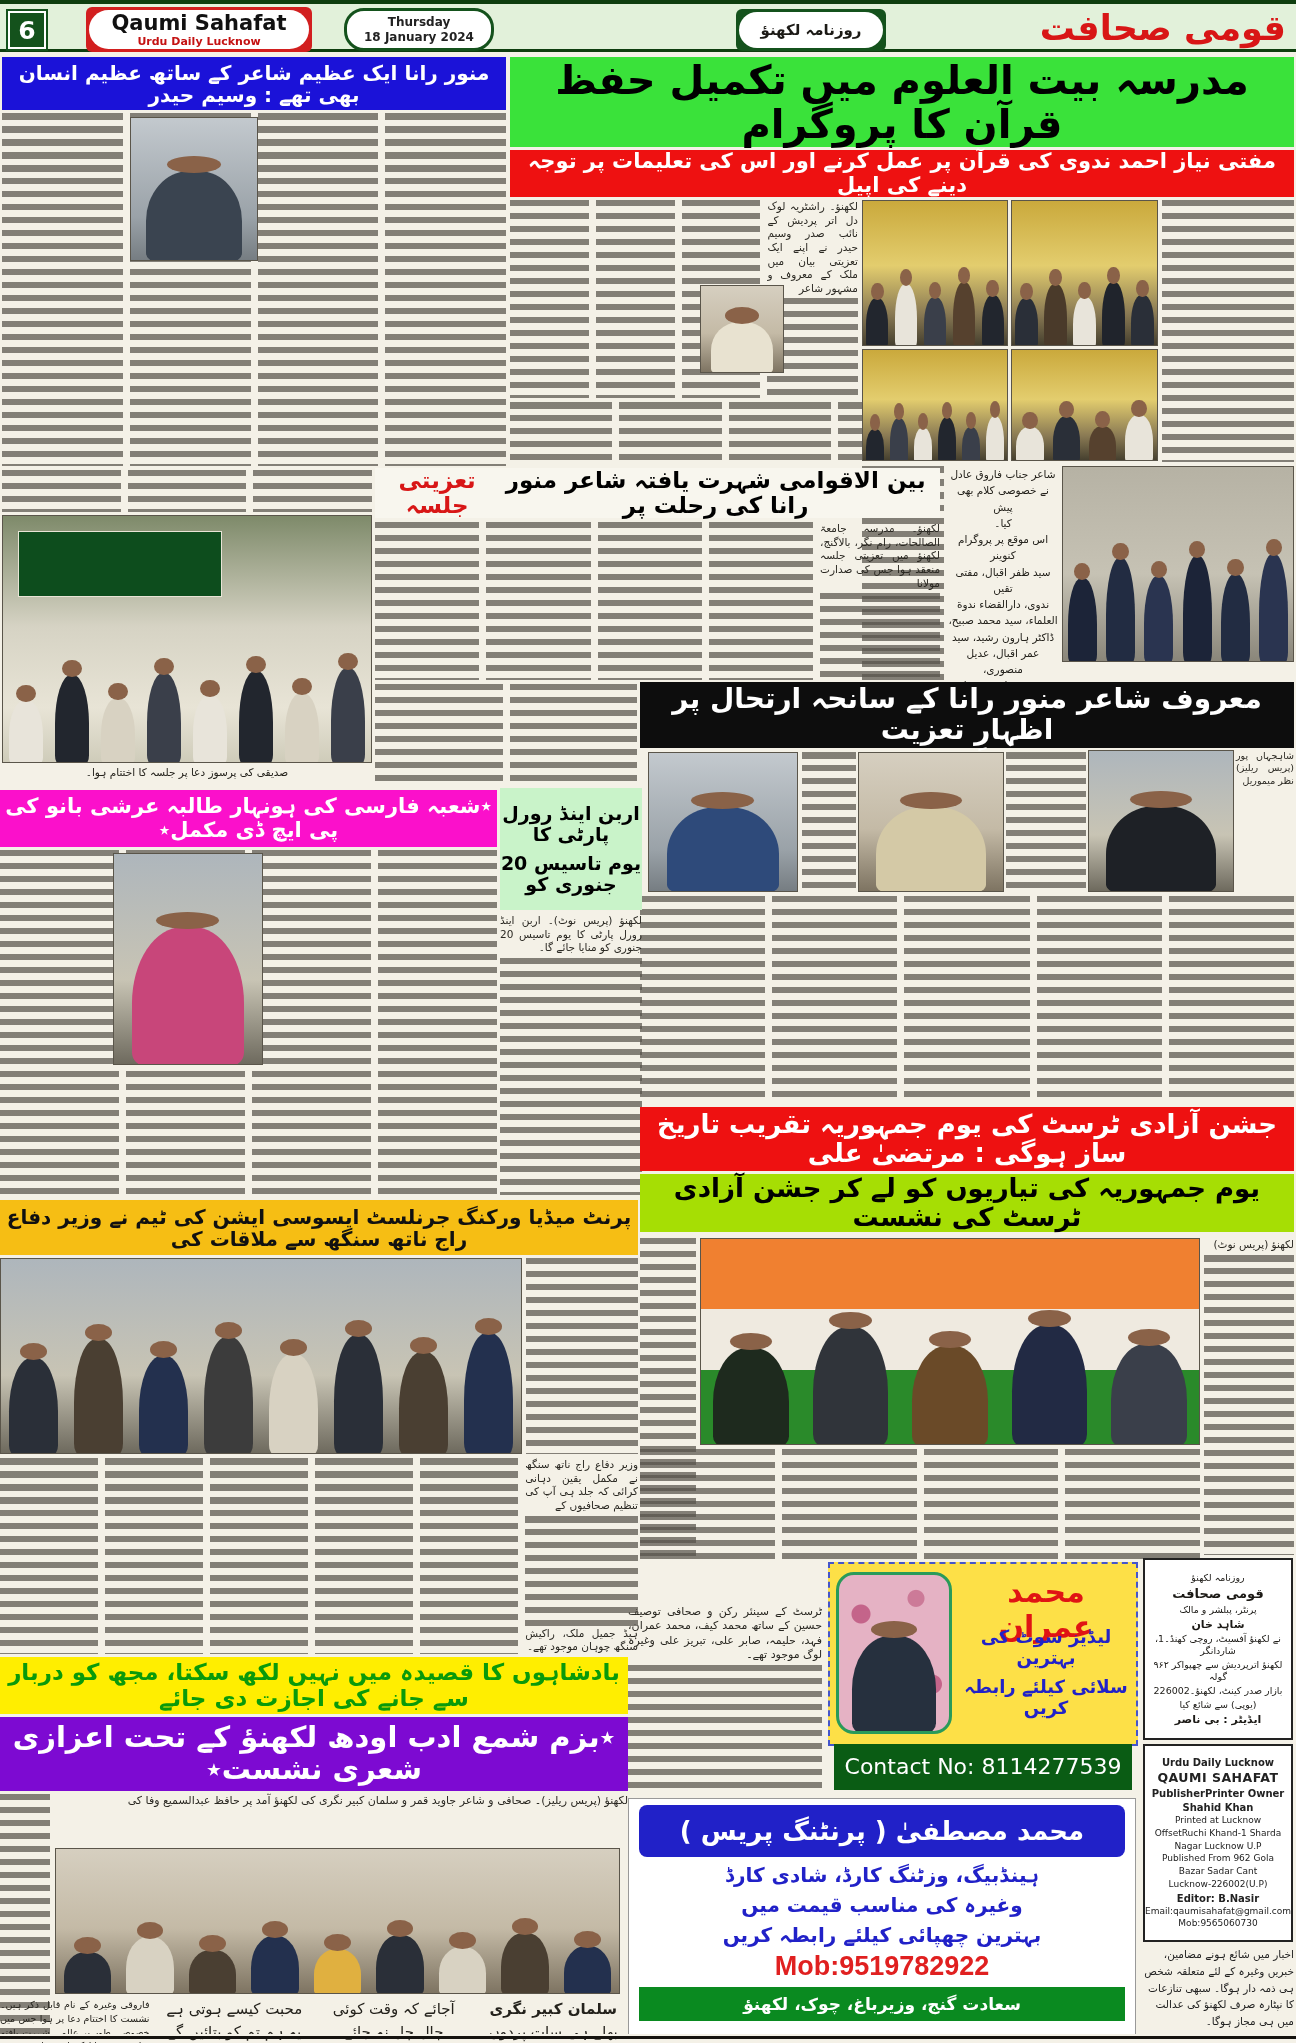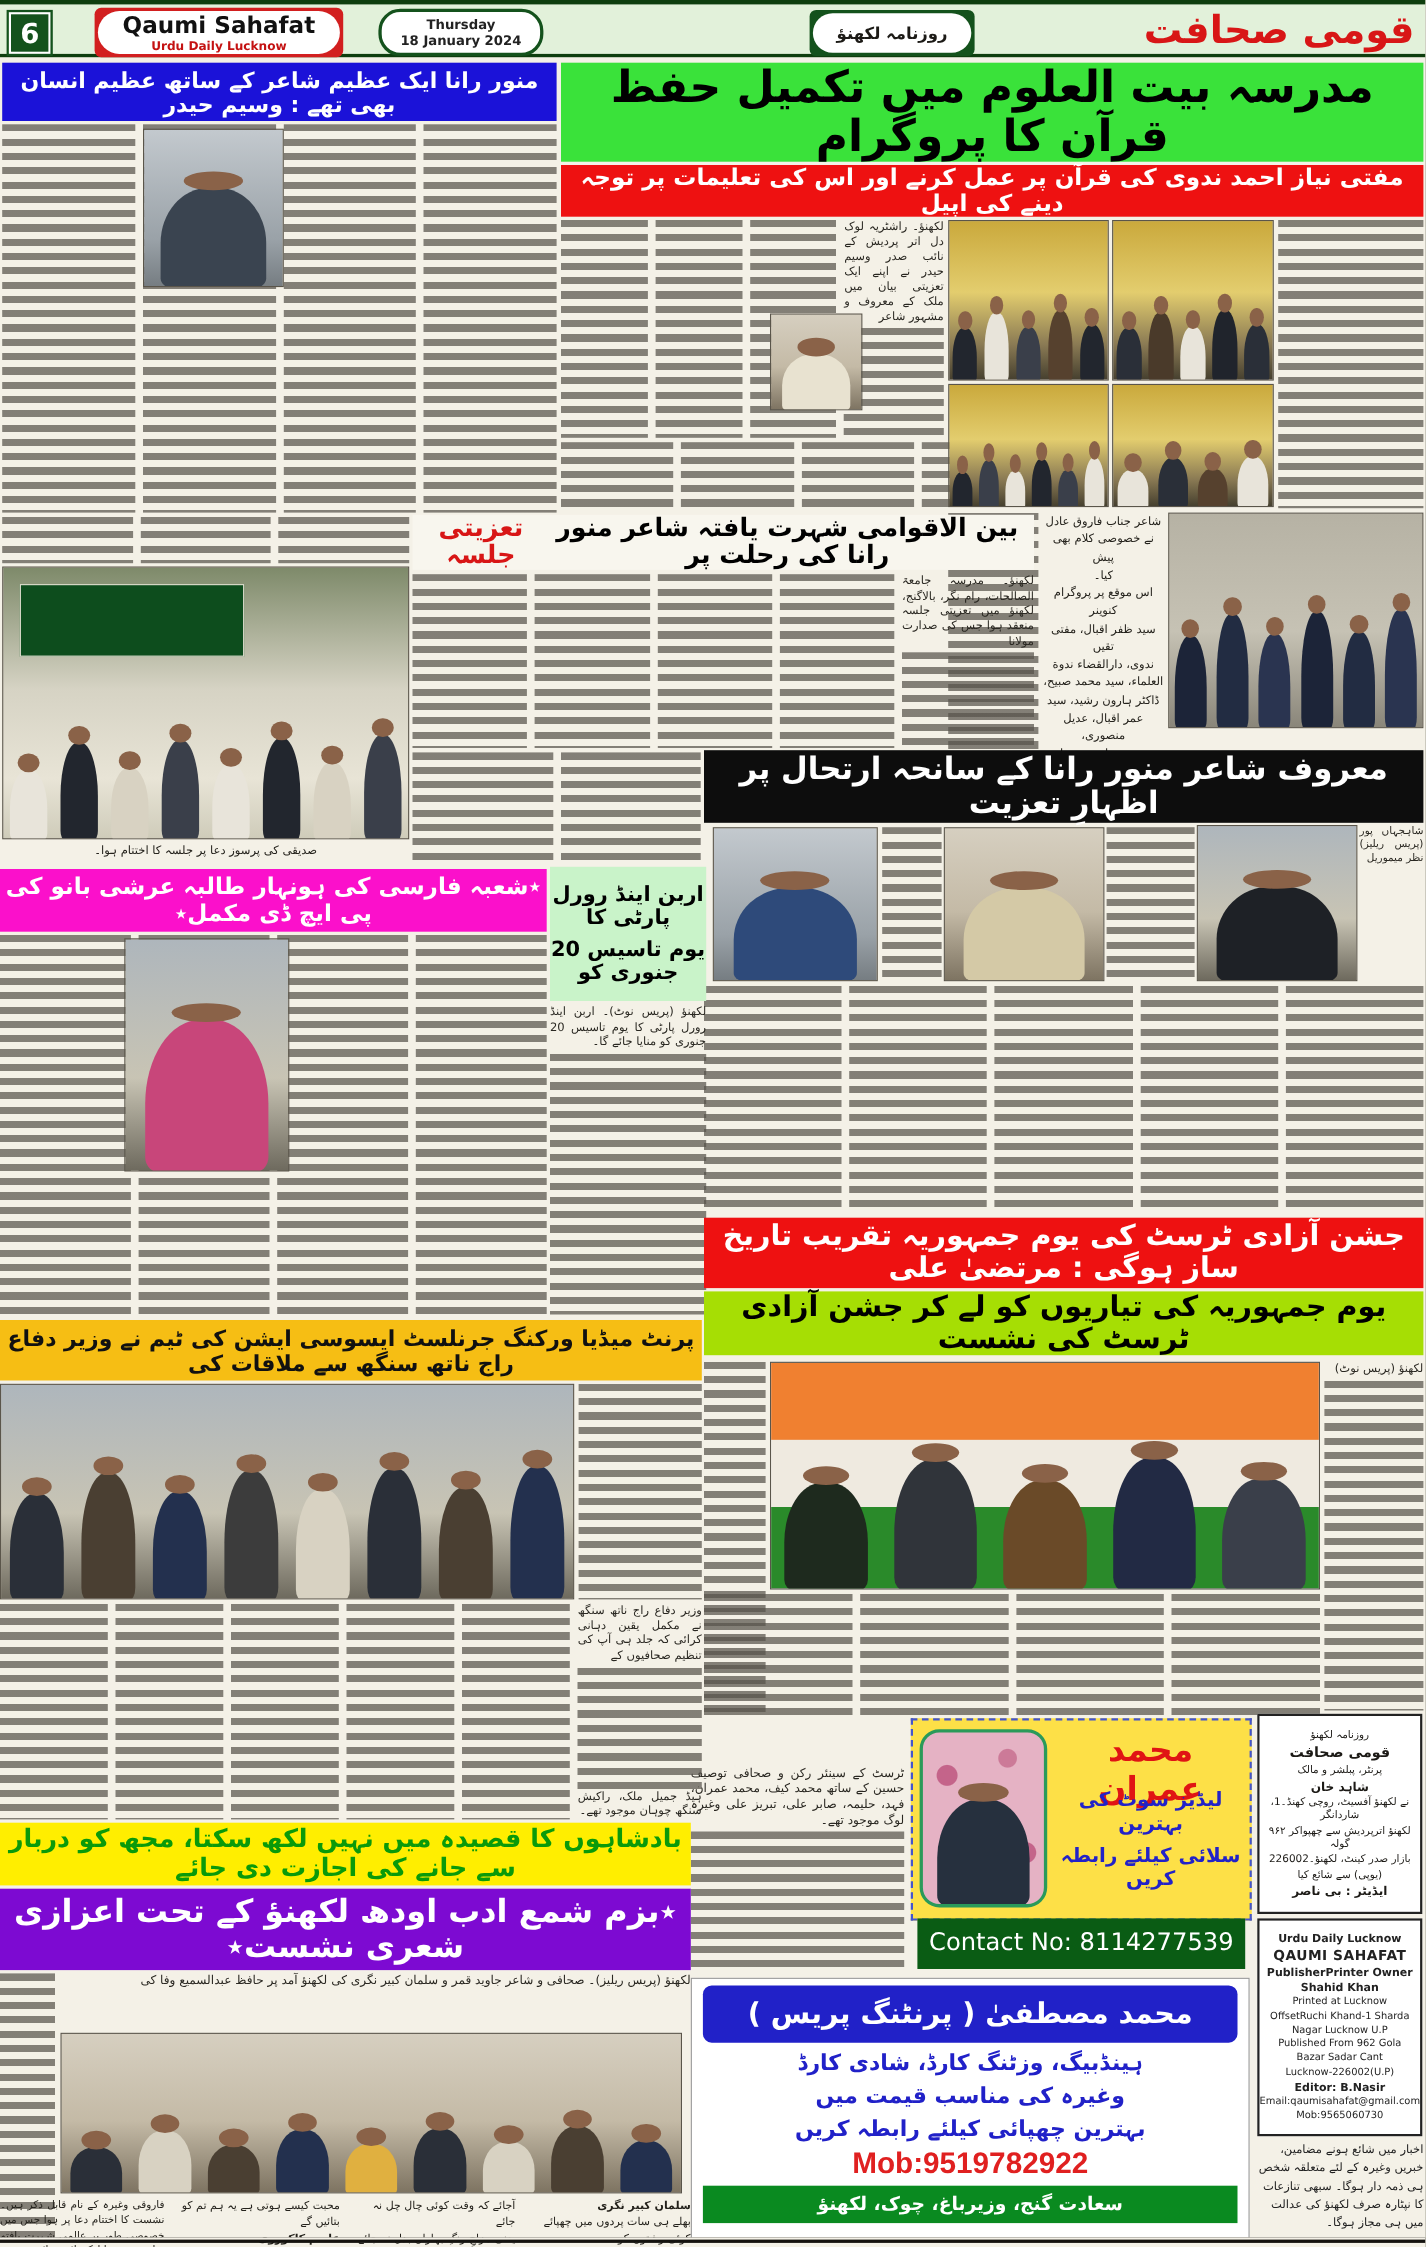--- a/index.html
+++ b/index.html
@@ -87,21 +87,21 @@
   #ad-mustafa{left:628px;top:1798px;width:508px;height:238px;background:#fff;border:1px solid #999;
               display:flex;flex-direction:column;align-items:center;}
   #mustafa-title{margin-top:6px;width:96%;height:52px;background:#2121c8;border-radius:8px;color:#fff;
                  font-size:26px;font-weight:bold;display:flex;align-items:center;justify-content:center;}
   .mustafa-line{font-size:20px;font-weight:bold;color:#2121c8;margin-top:6px;}
   #mustafa-mob{font-size:27px;font-weight:bold;color:#e02020;margin-top:4px;font-family:"Liberation Sans",sans-serif;}
   #mustafa-addr{margin-top:5px;width:96%;height:34px;background:#0a8a20;color:#fff;font-size:17px;
                 font-weight:bold;display:flex;align-items:center;justify-content:center;}
   #bottomrule{left:0;top:2034px;width:1296px;height:5px;background:#15130f;border-top:2px solid #f4f1e7;}
   
-  .poemcol{flex:1;font-size:10px;line-height:1.5;color:#24221c;}
+  .poemcol{flex:1;font-size:15px;line-height:1.5;text-align:center;color:#24221c;}
   .poet{font-weight:bold;}
   .prose{text-align:justify;font-size:9.5px;line-height:1.45;color:#24221c;}
   .capline{font-size:10.5px;text-align:center;color:#24221c;}
 </style>
 </head>
 <body>
 
 <div id="page">
 
   <div id="masthead" class="abs">

